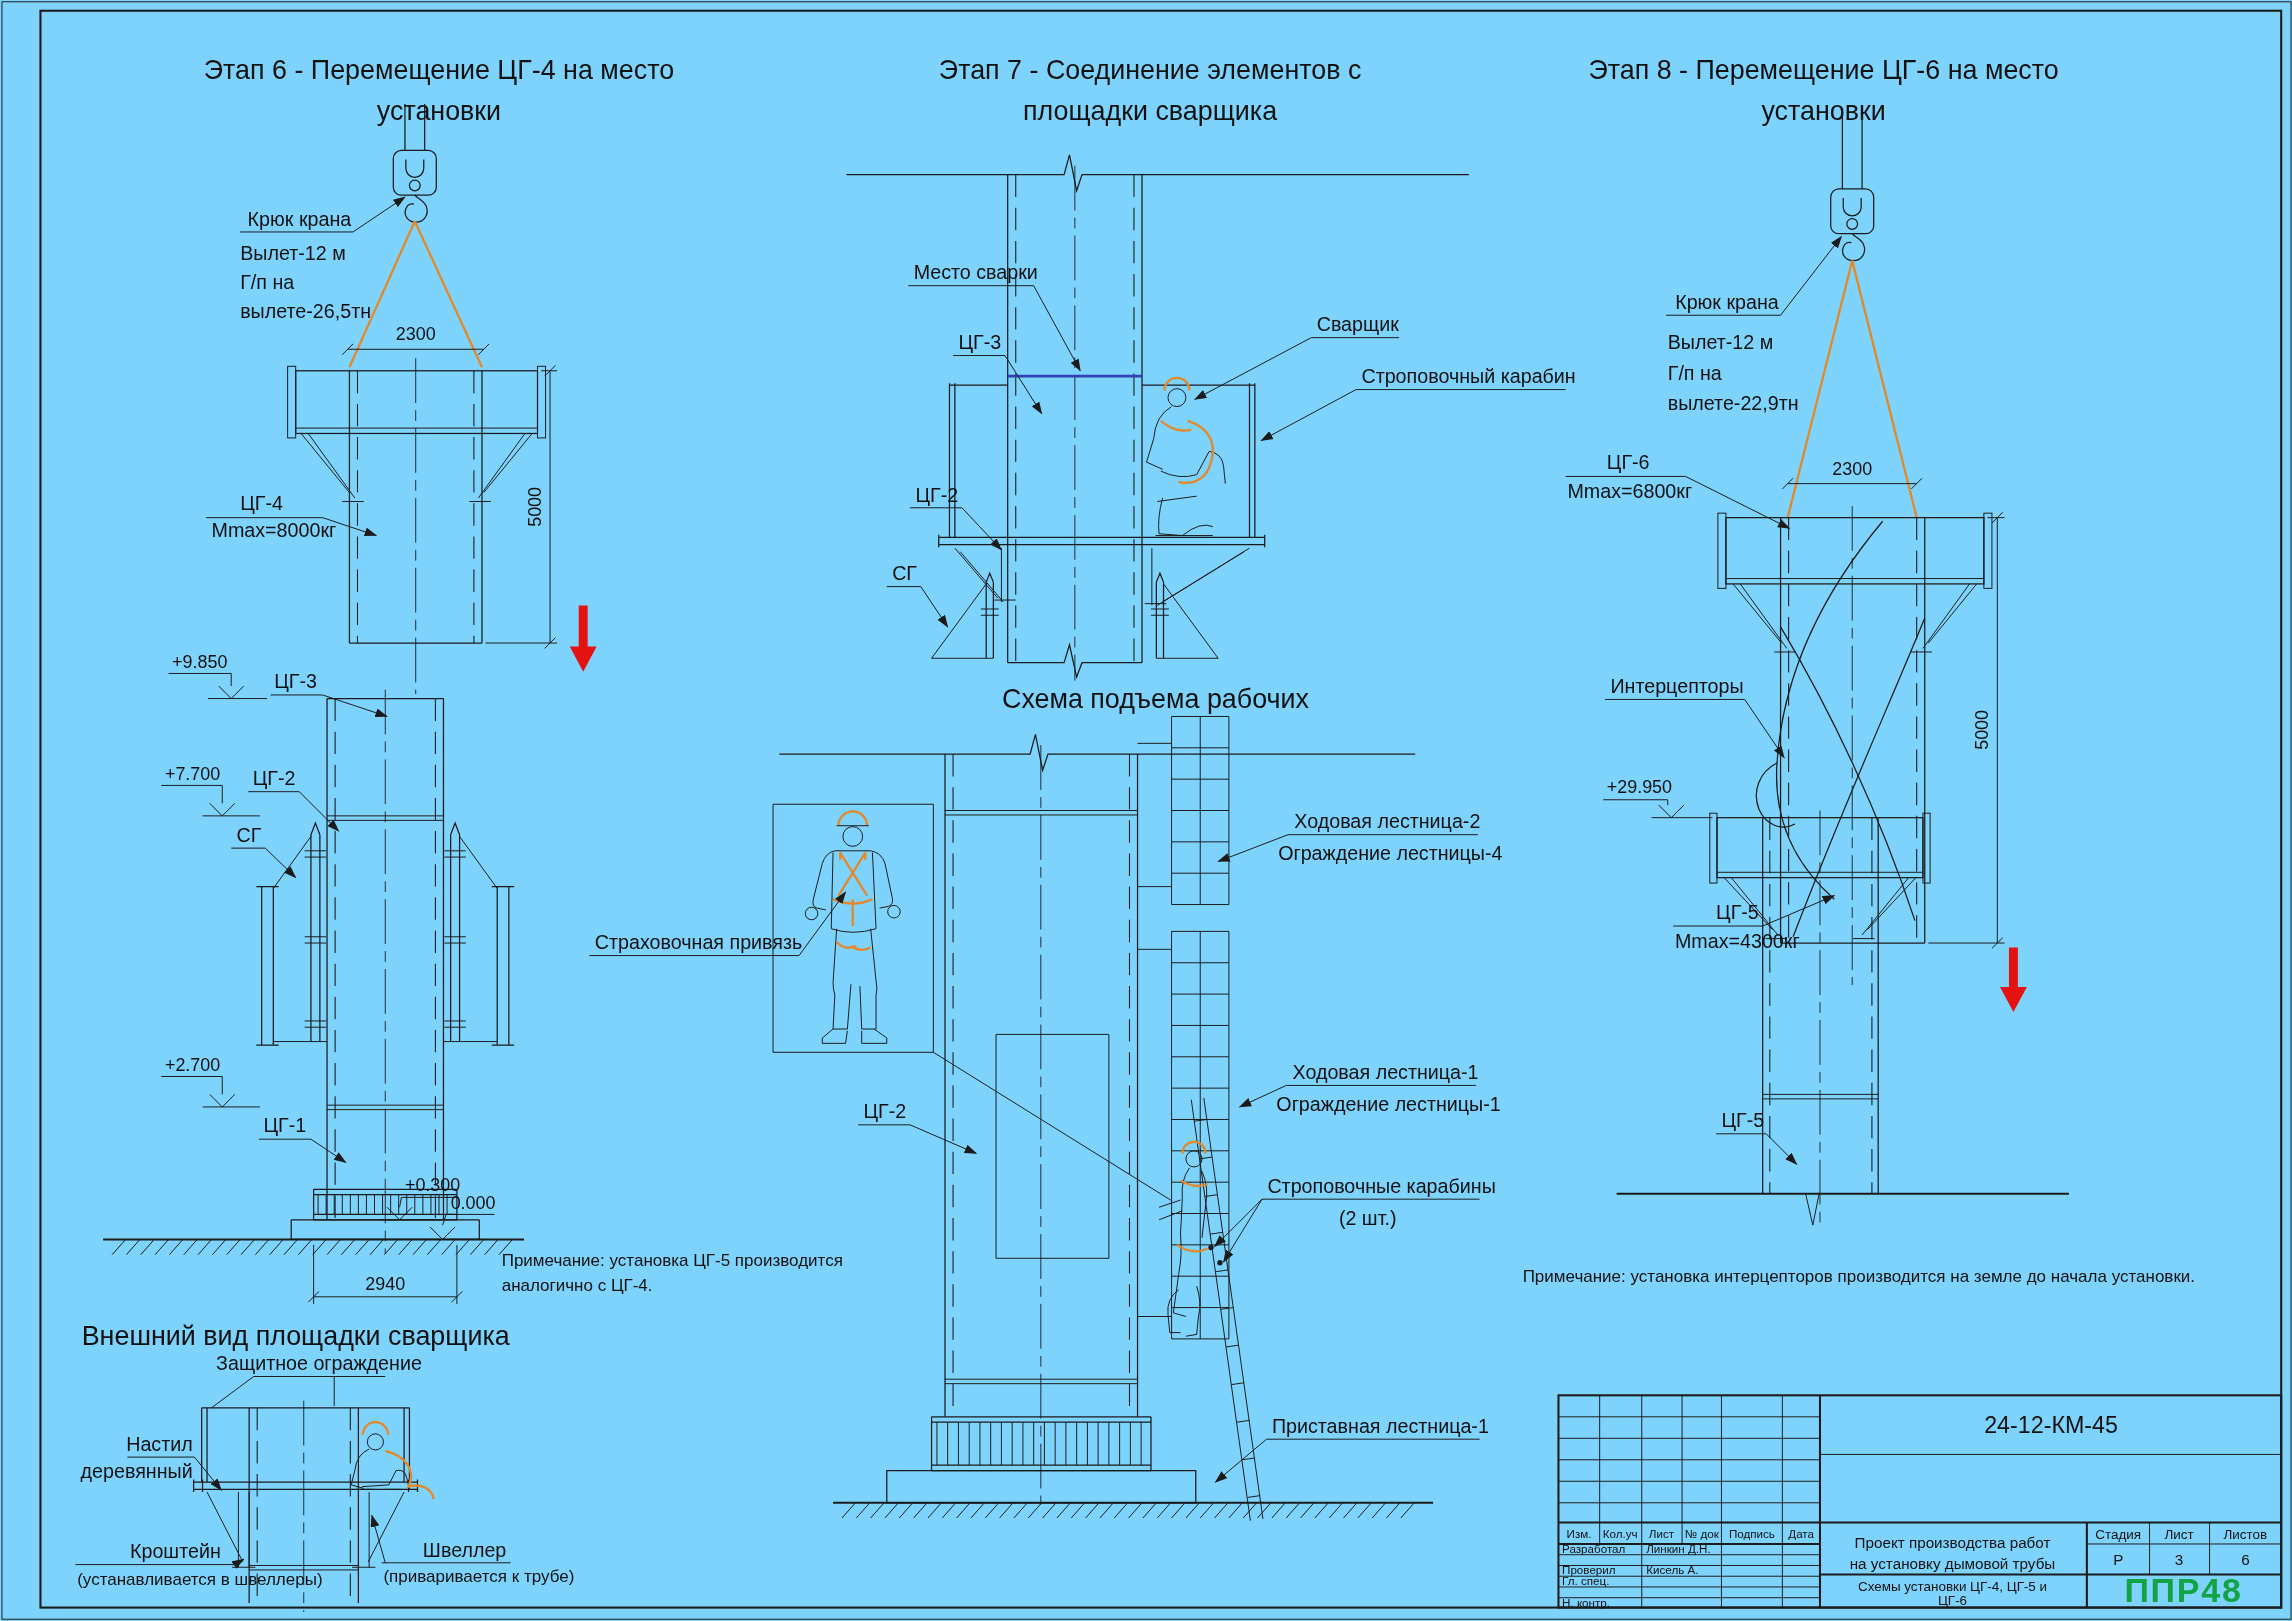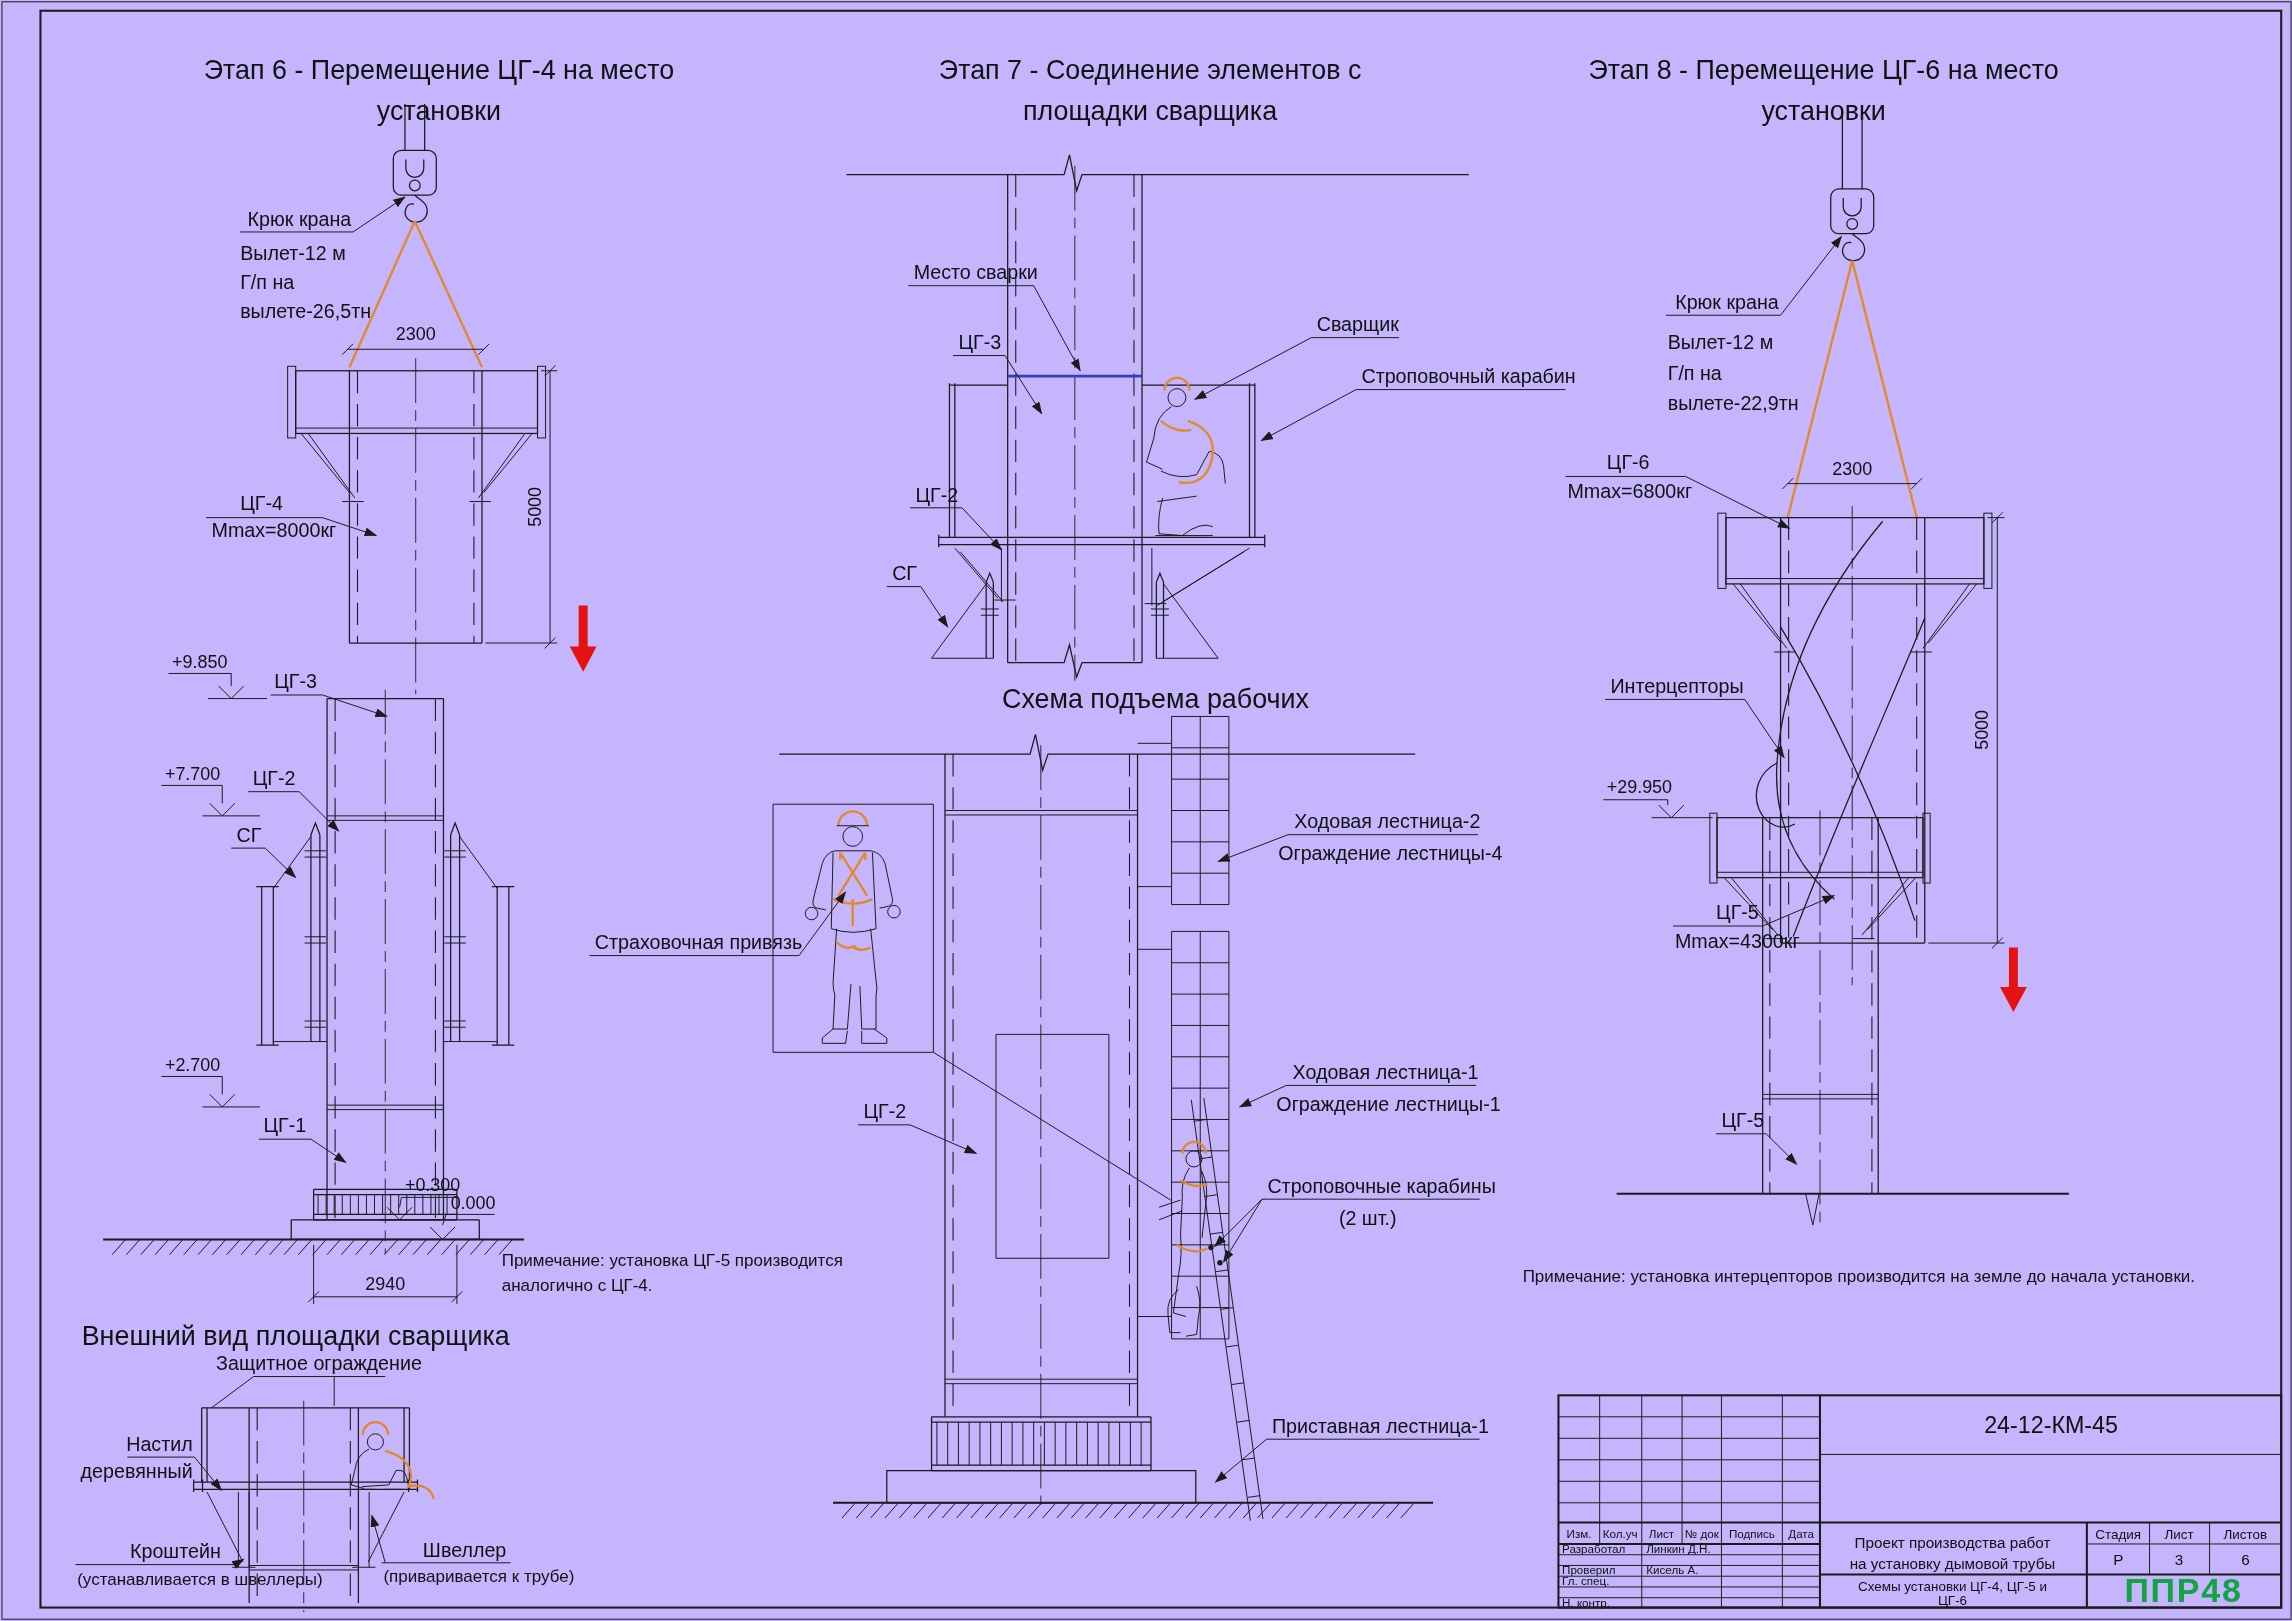--- a/index.html
+++ b/index.html
@@ -1,16 +1,16 @@
 <!DOCTYPE html>
 <html style="font-size:14.3px"><head>
 <meta charset="utf-8">
 <style>
   html,body{margin:0;padding:0;background:#e8e8e8;}
-  #sheet{position:relative;width:2293px;height:1621px;background:#c4b5fd;overflow:hidden;}
+  #sheet{position:relative;width:2293px;height:1621px;background:#7dd3fc;overflow:hidden;}
   svg{display:block;position:absolute;left:0;top:0;}
   .s{stroke:#1b1b1b;stroke-width:1.4;fill:none;}
   .s1{stroke:#1b1b1b;stroke-width:1.1;fill:none;}
   .s2{stroke:#1b1b1b;stroke-width:2.3;fill:none;}
   .dsh{stroke:#1b1b1b;stroke-width:1.2;fill:none;stroke-dasharray:25 12;}
   .cl{stroke:#1b1b1b;stroke-width:1;fill:none;stroke-dasharray:50 8 12 8;}
   .og{stroke:#e2892b;stroke-width:2.6;fill:none;}
   .bl{stroke:#3340b2;stroke-width:3;fill:none;}
   .redfill{fill:#e51212;stroke:none;}
   .t{font-family:"Liberation Sans",sans-serif;fill:#111;}

